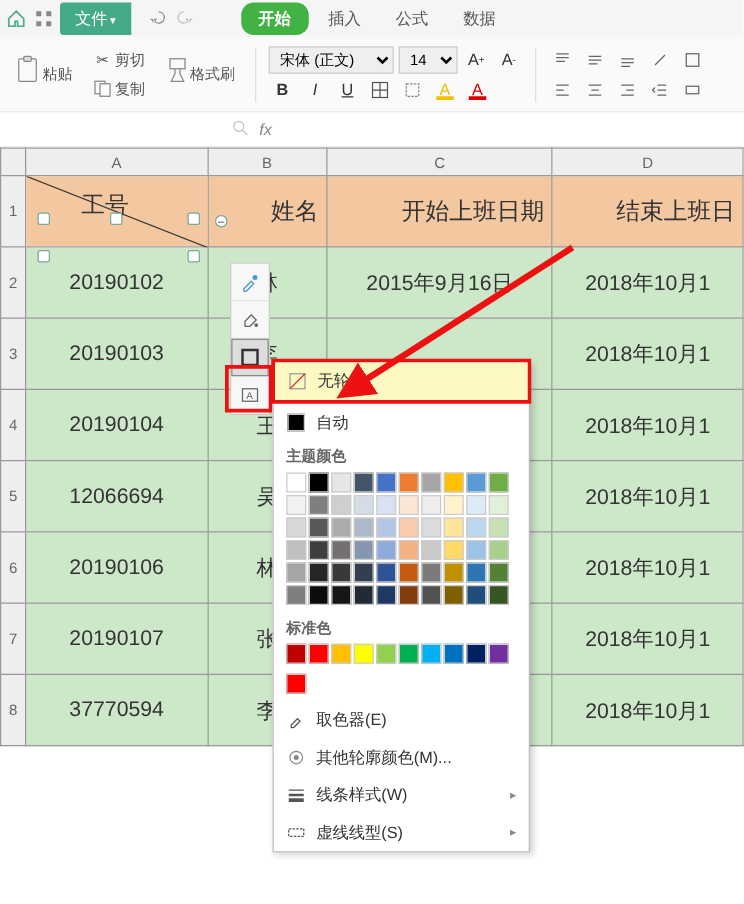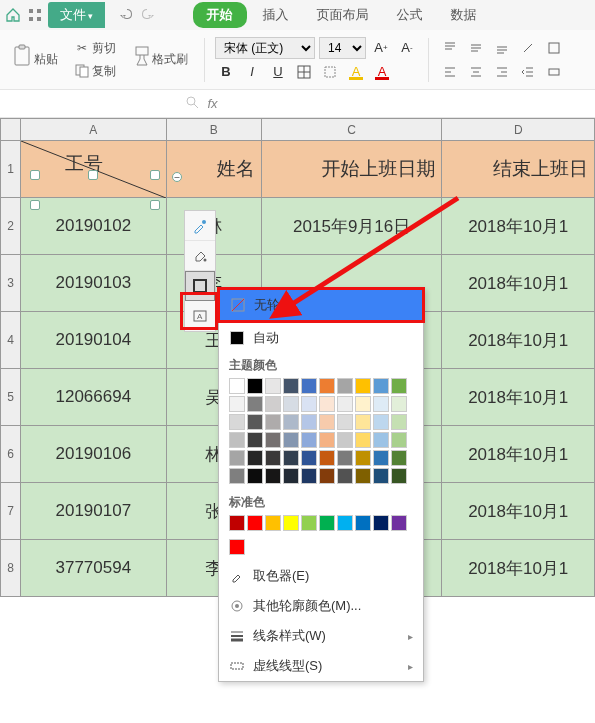--- a/index.html
+++ b/index.html
@@ -68,21 +68,21 @@
   .mini-tb { position: absolute; left: 184px; top: 210px; background: #f7f7f7; border: 1px solid #ccc; display: flex; flex-direction: column; }
   .mini-tb .mt { width: 30px; height: 30px; display: flex; align-items: center; justify-content: center; border-bottom: 1px solid #e5e5e5; }
   .mini-tb .mt:last-child { border-bottom: none; }
   .mini-tb .mt.sel { background: #ddd; border: 1px solid #888; }
 
   
   .popup { position: absolute; left: 218px; top: 288px; width: 206px; background: #fff; border: 1px solid #bbb; box-shadow: 2px 2px 6px rgba(0,0,0,.2); }
   .popup .prow { display: flex; align-items: center; gap: 8px; padding: 6px 10px; font-size: 13px; }
   .popup .prow .pico { width: 16px; height: 16px; display: inline-flex; align-items: center; justify-content: center; }
   .popup .hl { border: 3px solid #e11; margin: -2px -2px 0 -2px; }
-  .popup .hl .prow { background: #3b82f6; }
+  .popup .hl .prow { background: #fef9c3; }
   .popup .sect { padding: 4px 10px 2px; font-size: 12px; color: #666; font-weight: bold; }
   .swatches { padding: 2px 10px 6px; display: flex; flex-direction: column; gap: 2px; }
   .swr { display: flex; gap: 2px; }
   .sw { width: 16px; height: 16px; border: 1px solid #ccc; }
 
   
   .mini-hi { position: absolute; left: 180px; top: 292px; width: 38px; height: 38px; border: 3px solid #e11; pointer-events: none; }
 
   
   .arrow-svg { position: absolute; left: 258px; top: 188px; pointer-events: none; }
@@ -112,21 +112,20 @@
       </svg>
   </span>
   <span>
     <svg width="16" height="16" viewBox="0 0 16 16">
         <path d="M8 3a5 5 0 1 0 4.9 6H15l-3 3-3-3h2.9A4 4 0 1 1 8 4V3z" fill="#bbb"></path>
       </svg>
   </span>
   <span style="flex:0 0 30px"></span>
   <span class="tab start">开始</span>
   <span class="tab">插入</span>
-  <span class="tab">页面布局</span>
   <span class="tab">公式</span>
   <span class="tab">数据</span>
 </div>
 
 <div class="ribbon">
   <div class="big-btn">
     <span class="icon">
       <svg width="22" height="24" viewBox="0 0 22 24">
           <rect x="3" y="3" width="14" height="18" rx="1" fill="none" stroke="#888"></rect>
           <rect x="7" y="1" width="6" height="4" rx="1" fill="#ddd" stroke="#888"></rect>

